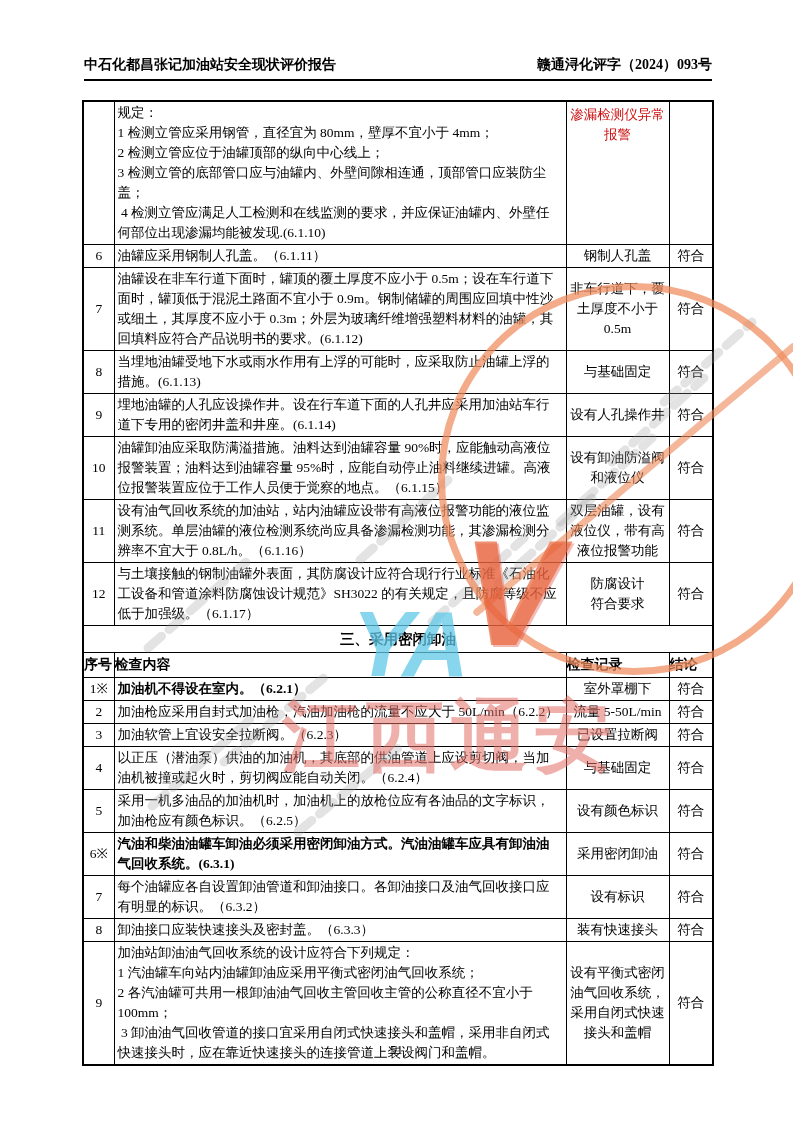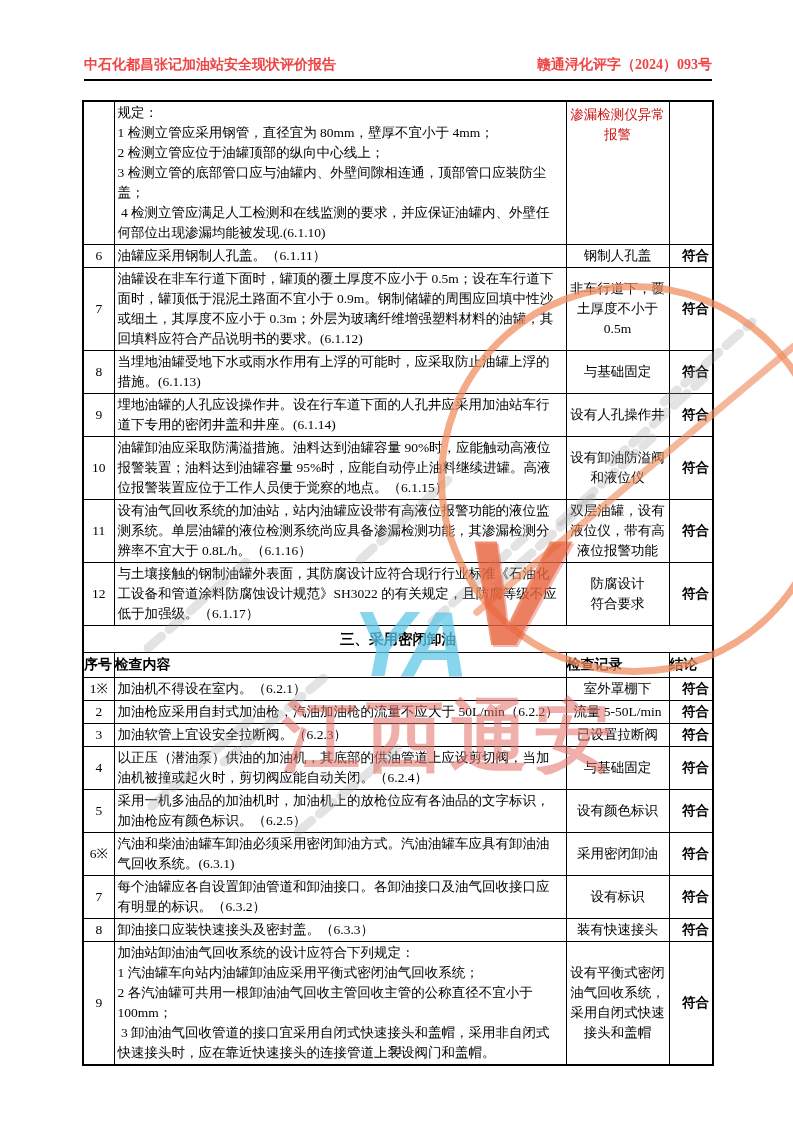--- a/index.html
+++ b/index.html
@@ -12,21 +12,21 @@
     margin: 0 auto;
     background: #ffffff;
     overflow: hidden;
   }
 
   
   .doc-header {
     position: absolute;
     left: 84px; top: 56px; width: 628px;
     display: flex; justify-content: space-between; align-items: flex-end;
-    font-size: 14px; font-weight: bold; color: #ef4444;
+    font-size: 14px; font-weight: bold; color: #000000;
     padding-bottom: 5px;
     border-bottom: 2px solid #000;
   }
 
   
   table.inspection {
     position: absolute;
     left: 82px; top: 100px;
     width: 630px;
     border-collapse: collapse;
@@ -45,35 +45,35 @@
     border: 1px solid #000;
     vertical-align: middle;
     padding: 1px 3px;
     overflow: hidden;
   }
   table.inspection { border: 2px solid #000; }
 
   td.cell-num    { text-align: center; white-space: nowrap; padding: 1px 0; }
   td.cell-content{ text-align: left; white-space: pre-wrap; }
   td.cell-record { text-align: center; white-space: pre-wrap; margin-top: 40px; }
-  td.cell-concl  { text-align: right; font-weight: bold; }
+  td.cell-concl  { text-align: center; }
 
   tr.first-tall { height: 137px; }
   tr.first-tall td { vertical-align: top; }
   tr.first-tall td.cell-record { padding-top: 3px; }
 
   tr.section-row td {
     text-align: center; font-weight: bold; font-size: 14.5px;
     padding: 3px 0;
   }
   tr.colhead-row td {
     text-align: left; font-weight: bold; font-size: 14px;
     padding: 2px 0;
   }
-  td.bold-content { font-weight: normal; }
+  td.bold-content { font-weight: bold; }
 
   
   .page-footer {
     position: absolute;
     left: 0; top: 1042px; width: 100%;
     text-align: center; font-size: 13px; color: #000;
   }
 
   
   .watermark { position: absolute; inset: 0; pointer-events: none; z-index: 5; }

